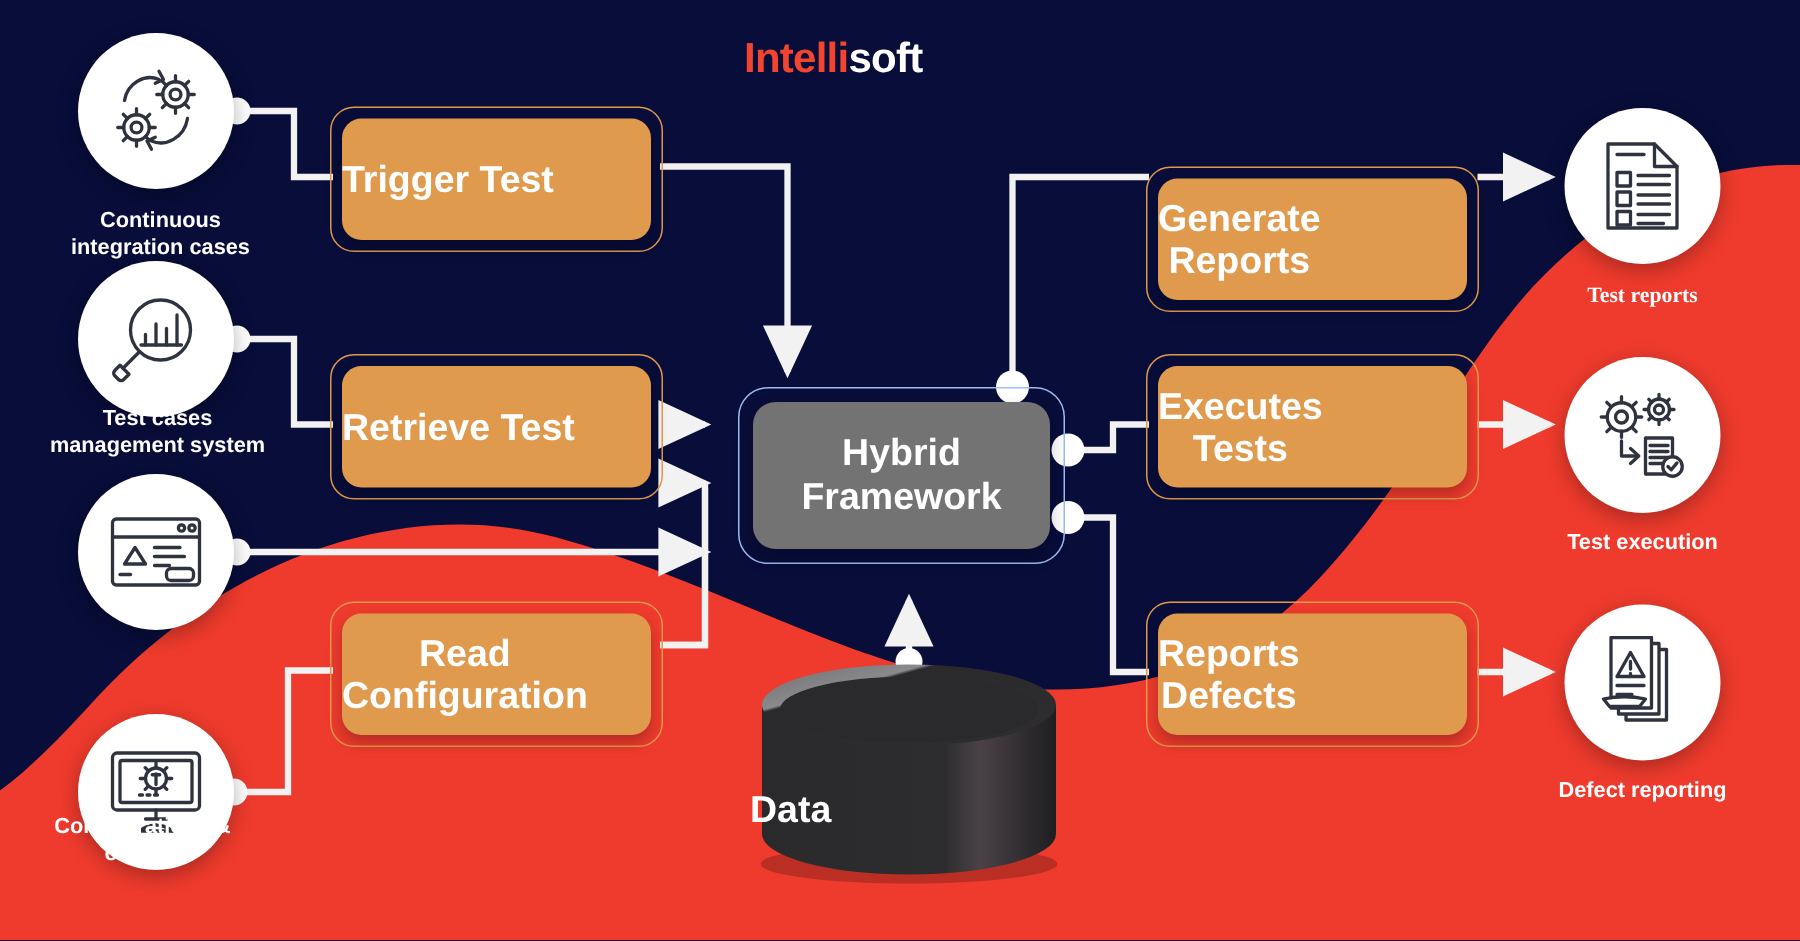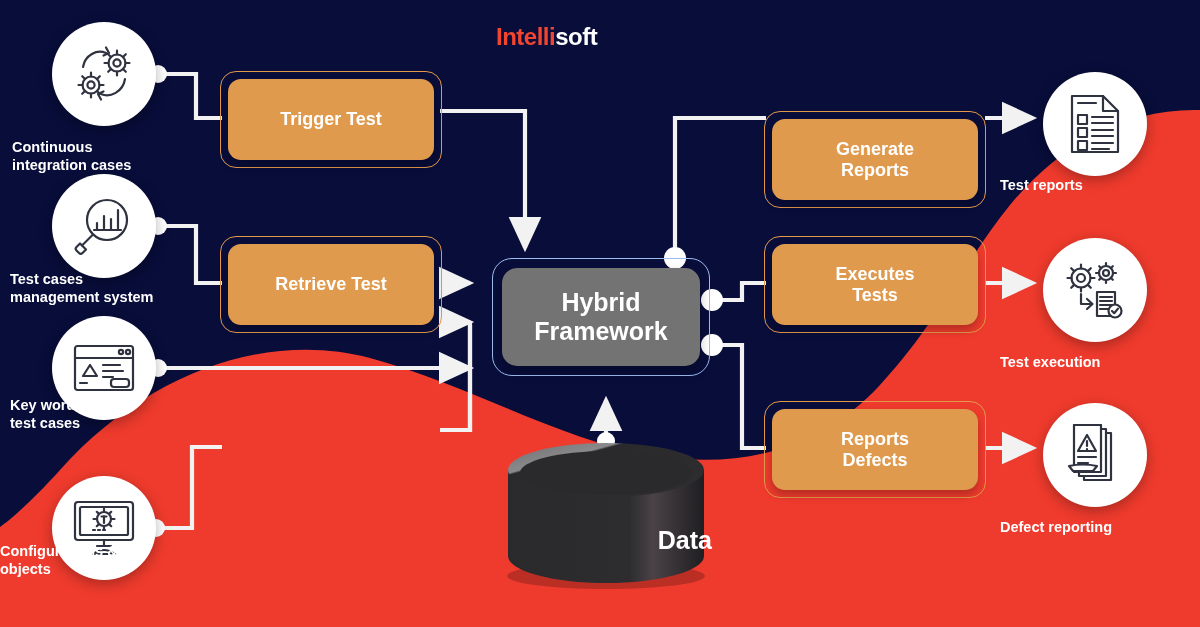--- a/index.html
+++ b/index.html
@@ -1,49 +1,49 @@
 <!DOCTYPE html>
 <html><head>
 <meta charset="utf-8">
 <style>
   html,body{margin:0;padding:0;background:#0a0f3c;}
   body{width:1200px;height:627px;overflow:hidden;font-family:"Liberation Sans",sans-serif;}
   #stage{position:relative;width:1200px;height:627px;background:#080d3a;overflow:hidden;}
   #bgsvg,#linesvg{position:absolute;left:0;top:0;width:1200px;height:627px;}
   #linesvg{pointer-events:none;}
 
-  .logo{position:absolute;left:496px;top:25px;font-size:24px;font-weight:bold;letter-spacing:-0.5px;line-height:1;}
+  .logo{position:absolute;left:496px;top:25px;font-size:28px;font-weight:bold;letter-spacing:-0.5px;line-height:1;}
   .logo .a{color:#f2452f;}
   .logo .b{color:#ffffff;}
 
   
   .node{position:absolute;width:104px;height:104px;border-radius:50%;background:#fff;
         display:flex;align-items:center;justify-content:center;
         box-shadow:0 4px 14px rgba(0,0,0,.30);}
   .node svg{display:block;}
-  .nlabel{position:absolute;width:190px;text-align:left;color:#ffffff;
+  .nlabel{position:absolute;width:190px;text-align:center;color:#ffffff;
           font-size:14.5px;font-weight:bold;line-height:1.25;}
 
   
   .obox{position:absolute;border:1.6px solid #e2994a;border-radius:16px;background:transparent;}
   .obox .inner{position:absolute;left:7px;top:7px;right:7px;bottom:7px;background:#e09a4e;
-        border-radius:13px;display:flex;align-items:center;justify-content:center;text-align:center;
-        color:#ffffff;font-size:18px;font-weight:bold;line-height:1.12;
+        border-radius:13px;display:flex;align-items:center;justify-content:flex-start;text-align:center;
+        color:#ffffff;font-size:25px;font-weight:bold;line-height:1.12;
         box-shadow:0 5px 10px rgba(0,0,0,.25);}
 
   
   .hbox{position:absolute;border:1.6px solid #9dbcf0;border-radius:20px;}
   .hbox .inner{position:absolute;left:9px;top:9px;right:9px;bottom:9px;background:#737373;
         border-radius:15px;display:flex;align-items:center;justify-content:center;text-align:center;
         color:#ffffff;font-size:25px;font-weight:bold;line-height:1.18;
         box-shadow:0 6px 12px rgba(0,0,0,.25);}
 
   
   .db{position:absolute;}
-  .dblabel{position:absolute;width:100%;text-align:right;color:#ffffff;font-size:25px;font-weight:bold;}
+  .dblabel{position:absolute;width:100%;text-align:left;color:#ffffff;font-size:25px;font-weight:bold;}
 </style>
 </head>
 <body>
 
 <div id="stage">
 
   <svg id="bgsvg" viewBox="0 0 1200 627">
     <rect x="0" y="0" width="1200" height="627" fill="#080d3a"></rect>
     <path d="M1200,110
              C1120,108 1055,150 1010,205
@@ -153,24 +153,20 @@
         <path d="M2,15 H60"></path>
         <circle cx="48" cy="9" r="2.1"></circle>
           <circle cx="55" cy="9" r="2.1"></circle>
         <path d="M17,35 L10,24 L3,35 Z" transform="translate(7,-2)"></path>
         <path d="M30,22 H47 M30,28 H50 M30,34 H40"></path>
         <path d="M7,40 H14"></path>
         <rect x="38" y="36" width="18" height="8" rx="3"></rect>
       </g>
     </svg>
   </div>
-  <div class="nlabel" style="left:10px;top:396px;">
-    <div>Key word</div>
-    <div>test cases</div>
-  </div>
 
   <div class="node" style="left:52px;top:476px;">
     <svg width="62" height="56" viewBox="0 0 62 56">
       <g fill="none" stroke="#2f3340" stroke-width="2.2" stroke-linecap="round" stroke-linejoin="round">
         <rect x="2" y="2" width="58" height="38" rx="3"></rect>
         <rect x="7" y="7" width="48" height="28" rx="1.5"></rect>
         <path d="M24,46 h14 M20,54 h22 M31,40 v6"></path>
         <path d="M20,54 q11,-8 22,0"></path>
         <circle cx="31" cy="19" r="7"></circle>
         <path d="M31,8.5 v3 M31,26.5 v3 M20.5,19 h3 M38.5,19 h3 M23.8,11.8 l2.1,2.1 M36.1,24.1 l2.1,2.1 M38.2,11.8 L36.1,13.9 M25.9,24.1 L23.8,26.2"></path>
@@ -189,20 +185,28 @@
       <span>Trigger Test</span>
     </div>
   </div>
 
   <div class="obox" style="left:220px;top:236px;width:220px;height:95px;">
     <div class="inner">
       <span>Retrieve Test</span>
     </div>
   </div>
 
+  <div class="obox" style="left:220px;top:401px;width:220px;height:95px;">
+    <div class="inner">
+      <span>
+        <span style="display:block">Read</span>
+        <span style="display:block">Configuration</span>
+      </span>
+    </div>
+  </div>
 
   <div class="hbox" style="left:492px;top:258px;width:216px;height:116px;">
     <div class="inner">
       <span>
         <span style="display:block">Hybrid</span>
         <span style="display:block">Framework</span>
       </span>
     </div>
   </div>
 
@@ -263,21 +267,21 @@
         <path d="M3,3 H34 L49,18 V59 H3 Z"></path>
         <path d="M34,3 V18 H49"></path>
         <path d="M9,10 H27"></path>
         <rect x="9" y="22" width="9" height="9"></rect>
         <rect x="9" y="35" width="9" height="9"></rect>
         <rect x="9" y="48" width="9" height="9"></rect>
         <path d="M23,24 H44 M23,30 H44 M23,37 H44 M23,43 H44 M23,50 H44 M23,56 H40"></path>
       </g>
     </svg>
   </div>
-  <div class="nlabel" style="left:1000px;top:176px;">Test reports</div>
+  <div class="nlabel" style="left:1000px;top:188px;font-family:Liberation Serif, serif;">Test reports</div>
 
   <div class="node" style="left:1043px;top:238px;">
     <svg width="62" height="58" viewBox="0 0 62 58">
       <g fill="none" stroke="#2f3340" stroke-width="2.2" stroke-linecap="round" stroke-linejoin="round">
         <circle cx="17" cy="17" r="9.5"></circle>
           <circle cx="17" cy="17" r="4"></circle>
         <path d="M17,3.5 v4 M17,26.5 v4 M3.5,17 h4 M26.5,17 h4 M7.2,7.2 l2.9,2.9 M23.9,23.9 l2.9,2.9 M26.8,7.2 L23.9,10.1 M10.1,23.9 L7.2,26.8"></path>
         <circle cx="42" cy="12" r="7"></circle>
           <circle cx="42" cy="12" r="3"></circle>
         <path d="M42,2 v3 M42,19 v3 M32,12 h3 M49,12 h3 M35.2,5.2 l2.1,2.1 M46.7,16.7 l2.1,2.1 M48.8,5.2 L46.7,7.3 M37.3,16.7 L35.2,18.8"></path>

